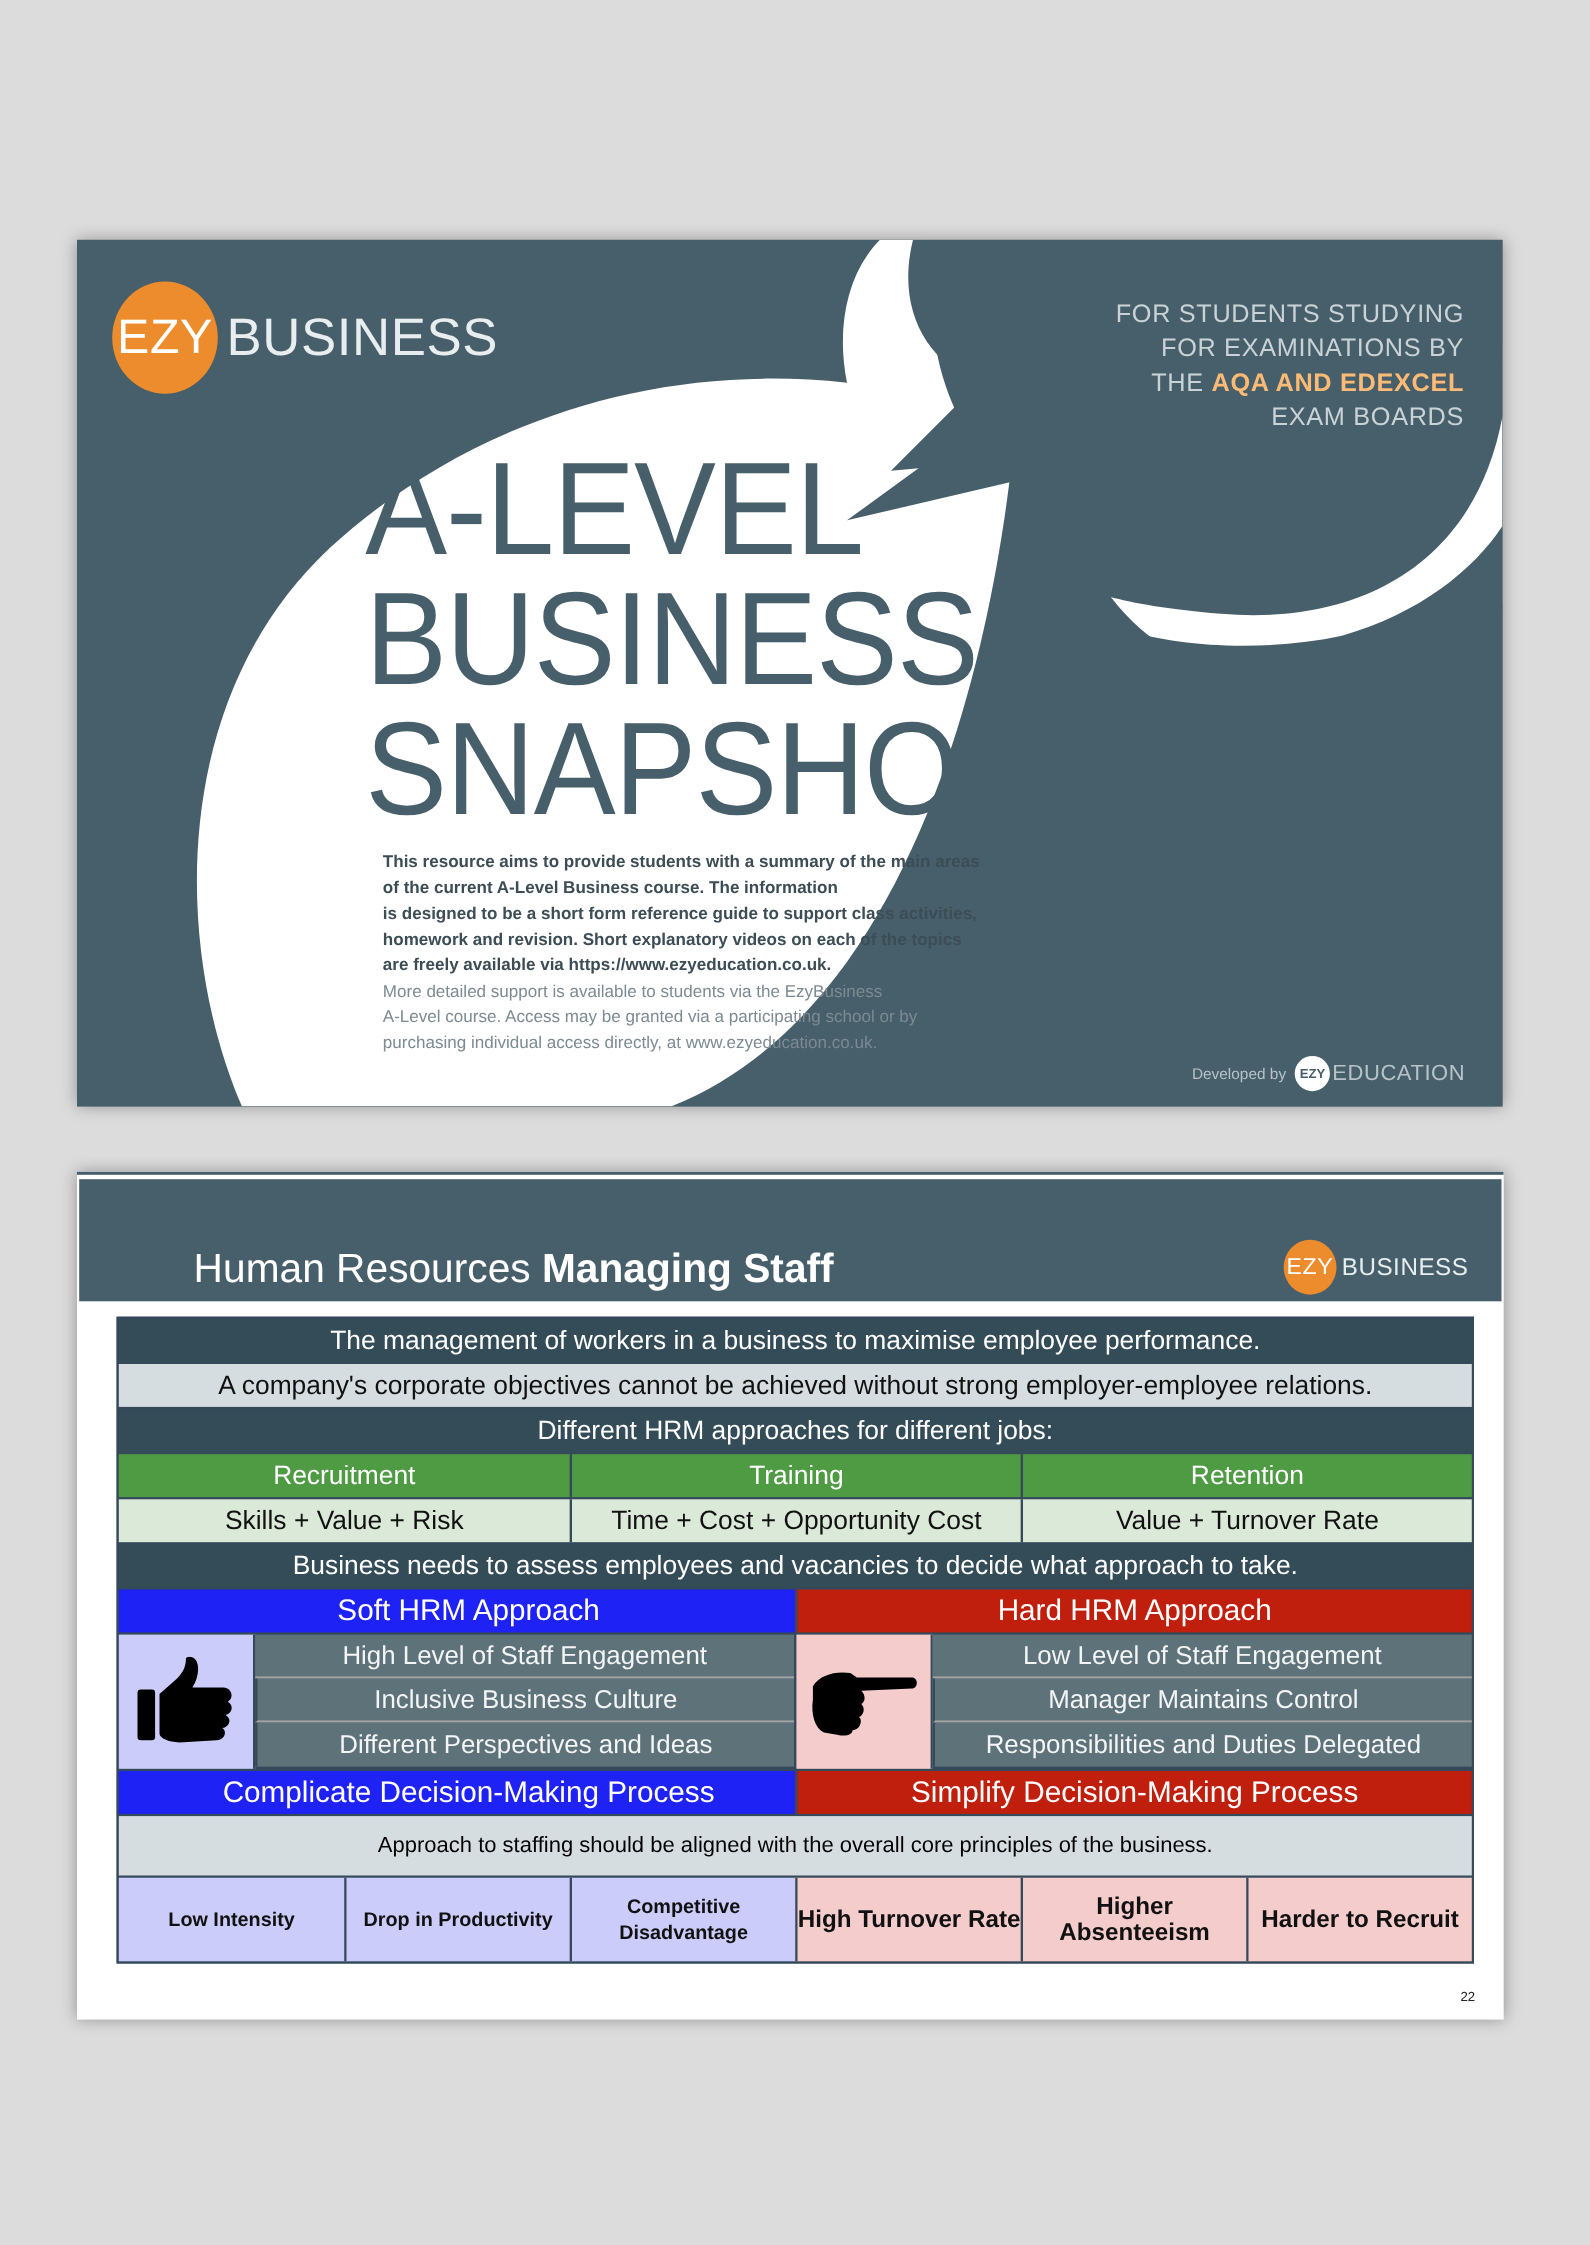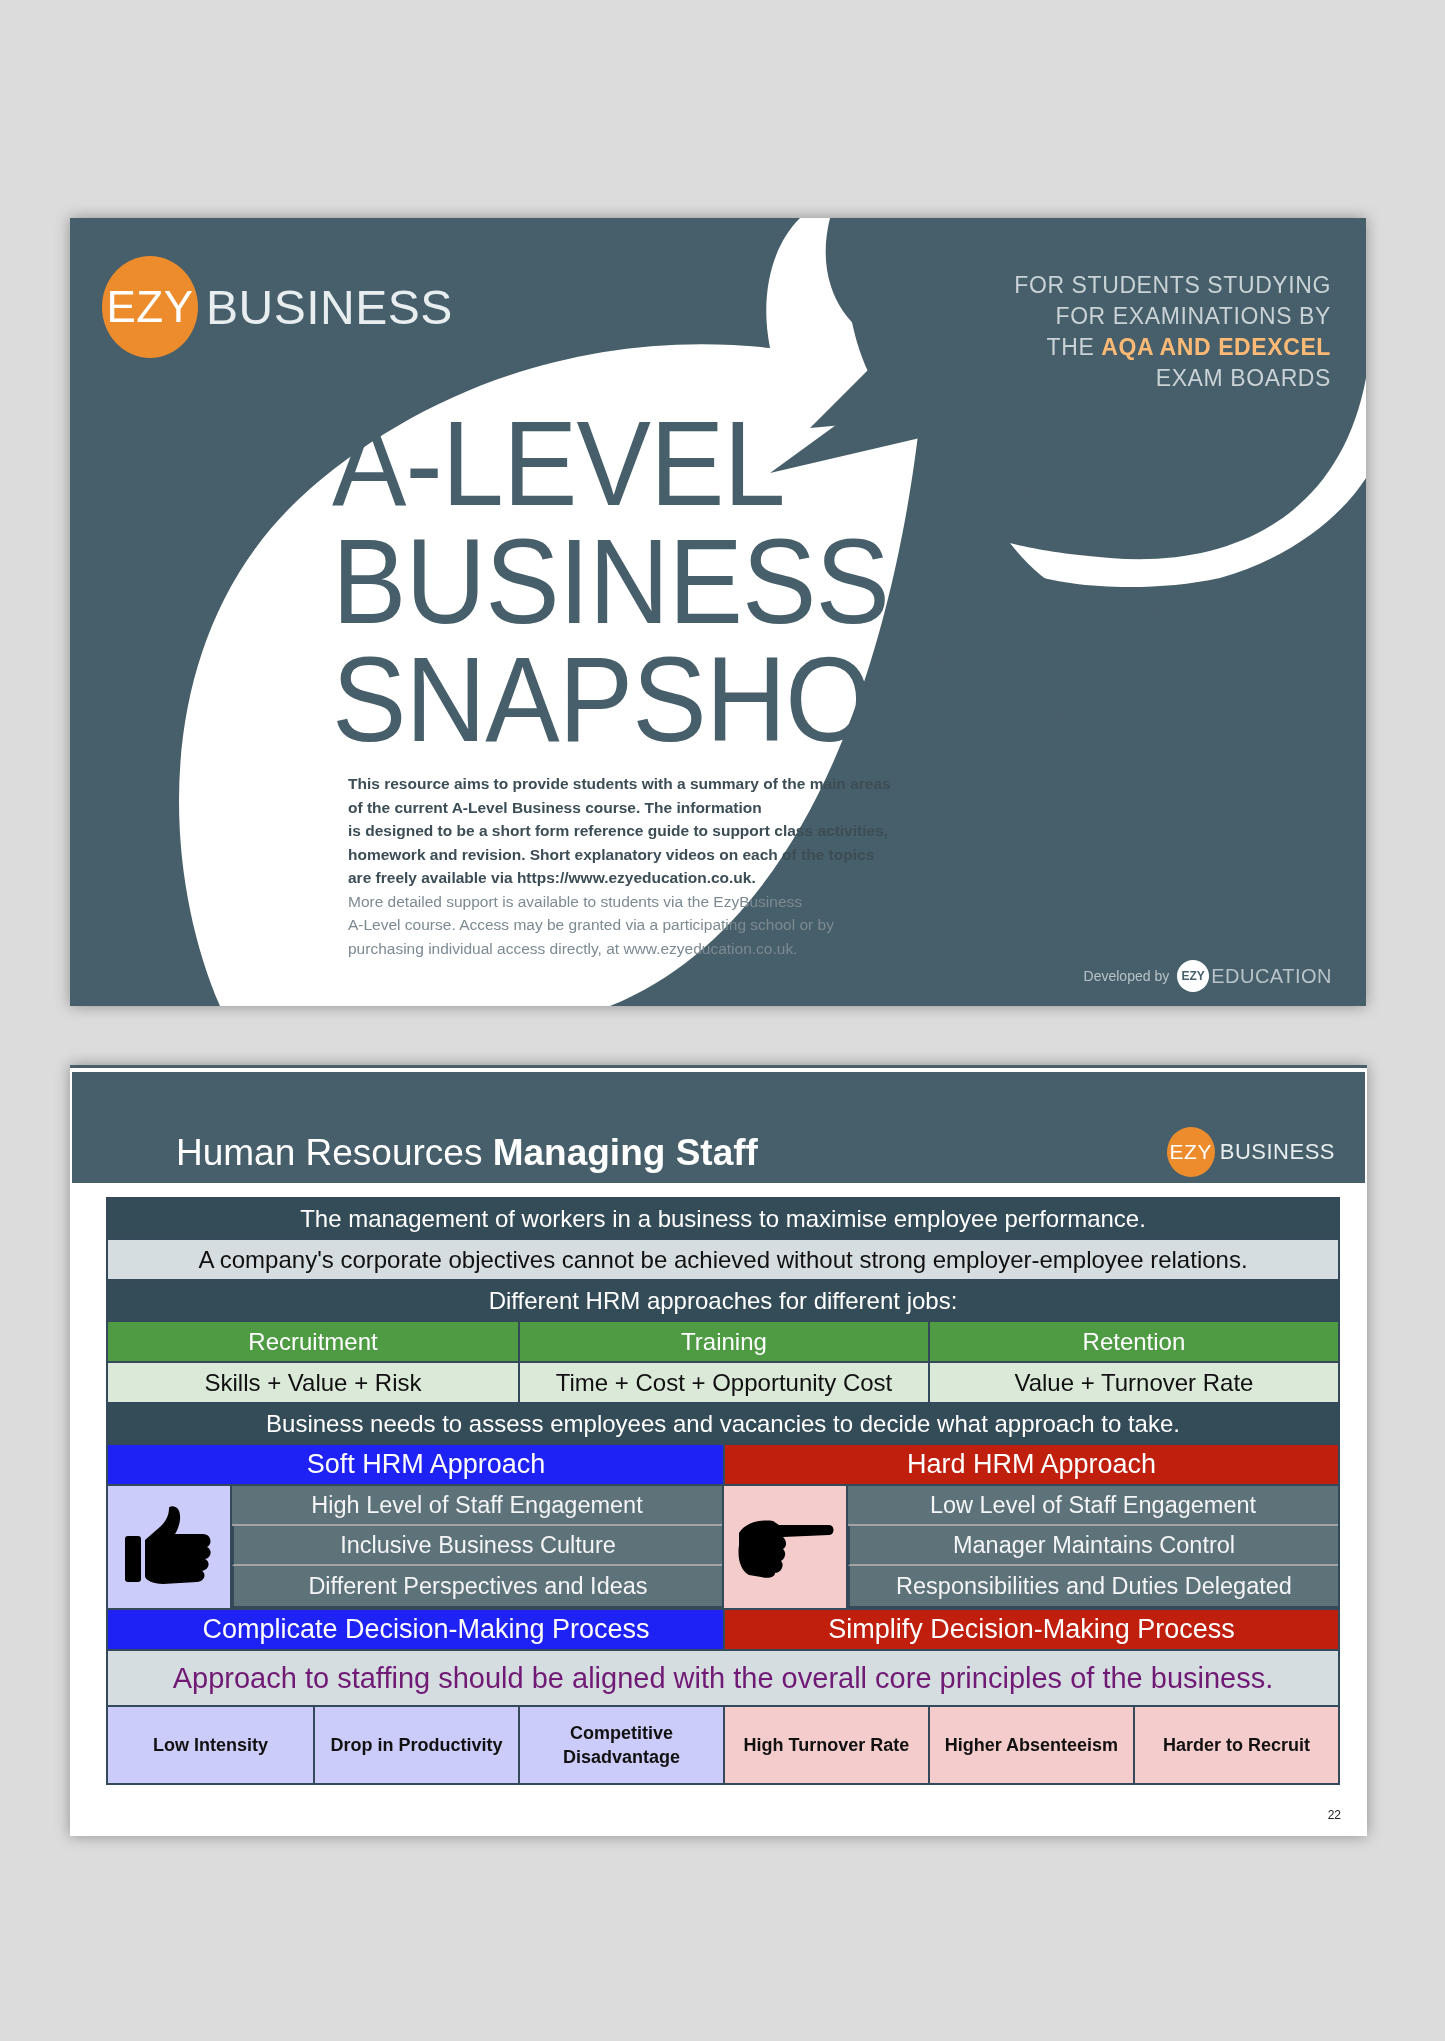--- a/index.html
+++ b/index.html
@@ -51,34 +51,34 @@
   .cell { display: flex; align-items: center; justify-content: center; text-align: center; box-sizing: border-box; font-size: 24px; }
   .cell + .cell { border-left: 2px solid #34495a; }
   .dark { background: #344c57; color: #ffffff; }
   .grey { background: #d6dde0; color: #111; }
   .green { background: #4f9b44; color: #ffffff; }
   .mint { background: #dbe9d8; color: #111; }
   .blue { background: #1f22f4; color: #ffffff; font-size: 27px; padding-left: 21px; }
   .red { background: #c01f0e; color: #ffffff; font-size: 27px; }
   .slate { background: #5e727a; color: #f3f5f6; font-size: 23.5px; }
   .lav { background: #ccccfa; color: #111; font-weight: bold; font-size: 18px; line-height: 24px; }
-  .pink { background: #f3cccb; color: #111; font-weight: bold; font-size: 18px; line-height: 24px; }
+  .pink { background: #f3cccb; color: #111; font-weight: bold; font-size: 22px; line-height: 24px; }
 
   .half { width: 50%; }
   .third { width: 33.333%; }
   .sixth { width: 16.666%; }
   .approach-block { display: flex; width: 50%; }
   .approach-block + .approach-block { border-left: 2px solid #34495a; }
   .icon-cell { width: 122px; display: flex; align-items: center; justify-content: center; border-right: 2px solid #34495a; }
   .icon-cell.lav-bg { background: #ccccfa; }
   .icon-cell.pink-bg { background: #f3cccb; }
   .stack { flex: 1; display: flex; flex-direction: column; }
   .stack .cell { height: 40px; border-bottom: 2px solid #a3a3a3; }
   .stack .cell:last-child { border-bottom: none; }
-  .approach-note { font-size: 29px; background: #d6dde0; color: #701a75; }
+  .approach-note { font-size: 20px; background: #d6dde0; color: #000000; }
   .page-num { position: absolute; right: 26px; bottom: 14px; font-size: 12px; color: #222; }
 </style>
 </head>
 <body>
 
 <div class="slide" id="cover">
   <svg class="bg" width="1296" height="788" viewBox="0 0 1296 788">
 
     <path d="M 760 0 C 745 60, 770 110, 820 130 L 740 210 L 850 200 C 830 380, 760 700, 540 788 L 150 788 C 90 650, 80 420, 230 280 C 350 170, 520 110, 700 130 C 690 80, 700 30, 730 0 Z" fill="#ffffff"></path>
 

